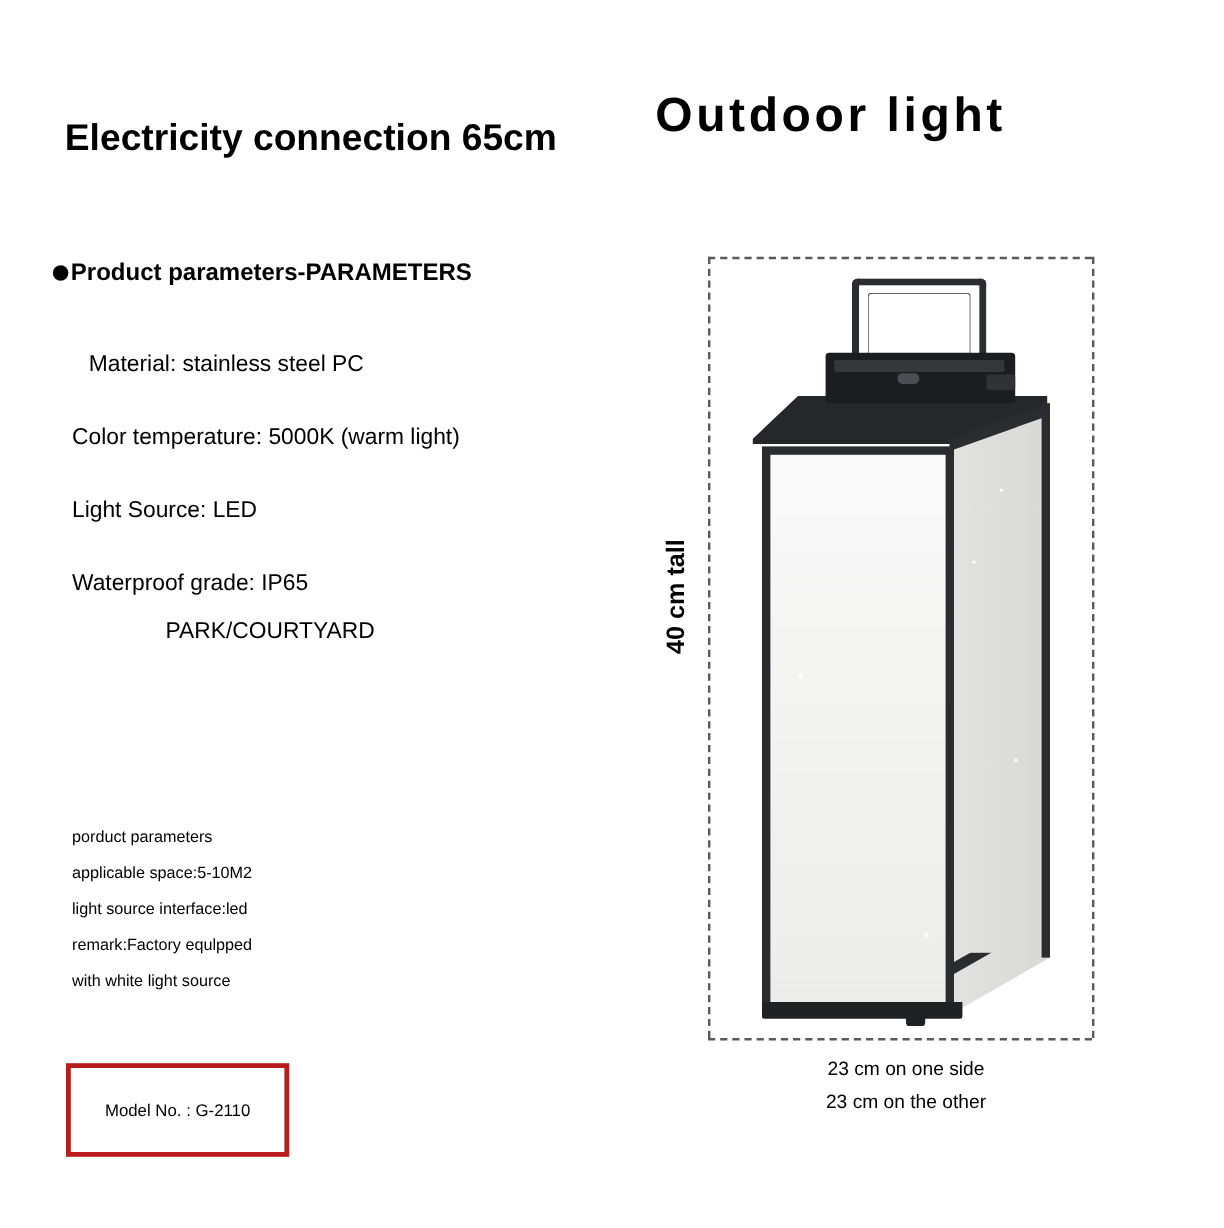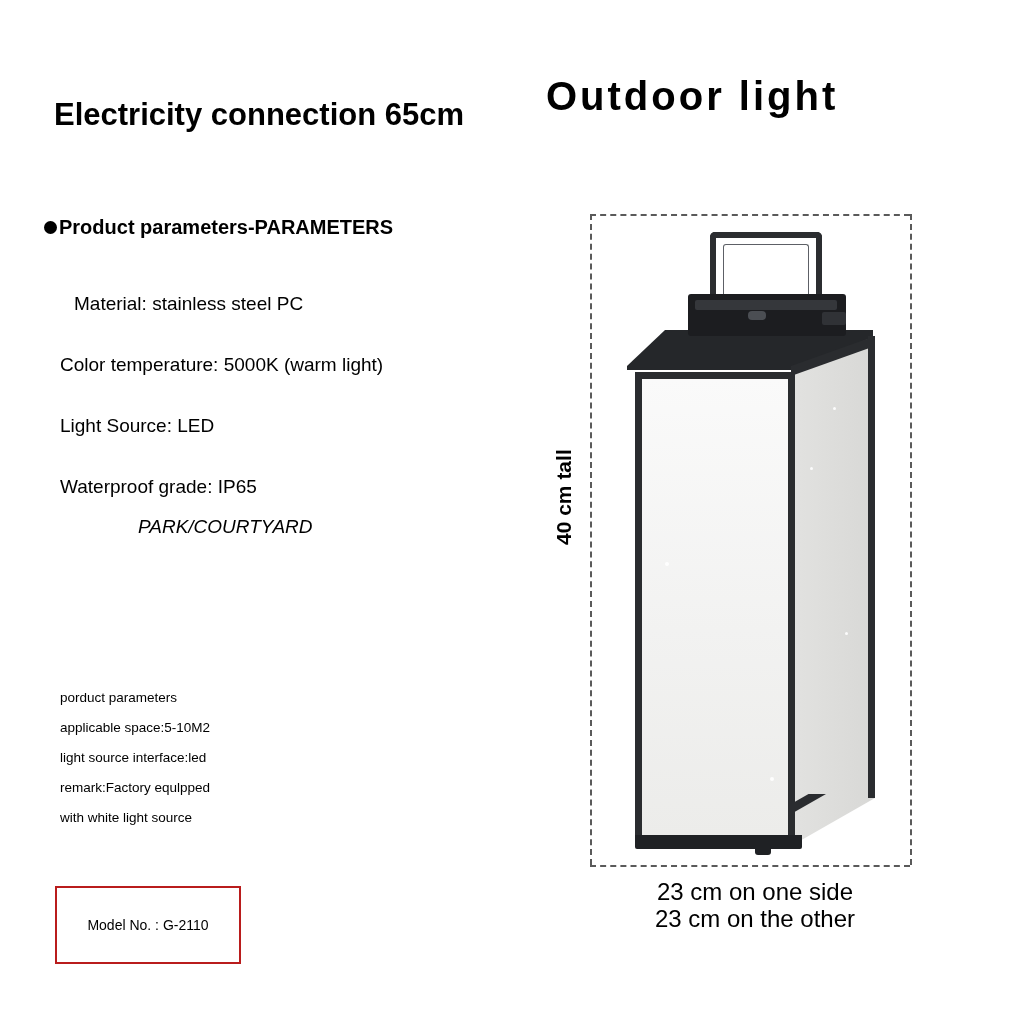--- a/index.html
+++ b/index.html
@@ -67,39 +67,38 @@
     margin-bottom: 37px;
     white-space: nowrap;
   }
   .spec-line.indent {
     padding-left: 14px;
   }
   .spec-line.sub {
     margin-top: -21px;
     margin-bottom: 28px;
     padding-left: 78px;
-    font-style: italic;
   }
 
   .small-block {
     position: absolute;
     left: 60px;
     top: 683px;
     font-size: 13.5px;
     line-height: 30px;
   }
   .small-block div { white-space: nowrap; }
 
   .model-box {
     position: absolute;
     left: 55px;
     top: 886px;
     width: 186px;
     height: 78px;
-    border: 2px solid #b91c1c;
+    border: 4px solid #b91c1c;
     box-sizing: border-box;
     display: flex;
     align-items: center;
     justify-content: center;
   }
   .model-box span {
     font-size: 14px;
     white-space: nowrap;
   }
 
@@ -165,21 +164,21 @@
   }
 
   .width-labels {
     position: absolute;
     left: 70px;
     top: 878px;
     width: 330px;
     text-align: center;
   }
   .width-labels div {
-    font-size: 24px;
+    font-size: 16px;
     line-height: 27px;
     white-space: nowrap;
   }
 
   
   .lantern {
     position: absolute;
     left: 85px;
     top: 232px;
     width: 290px;

